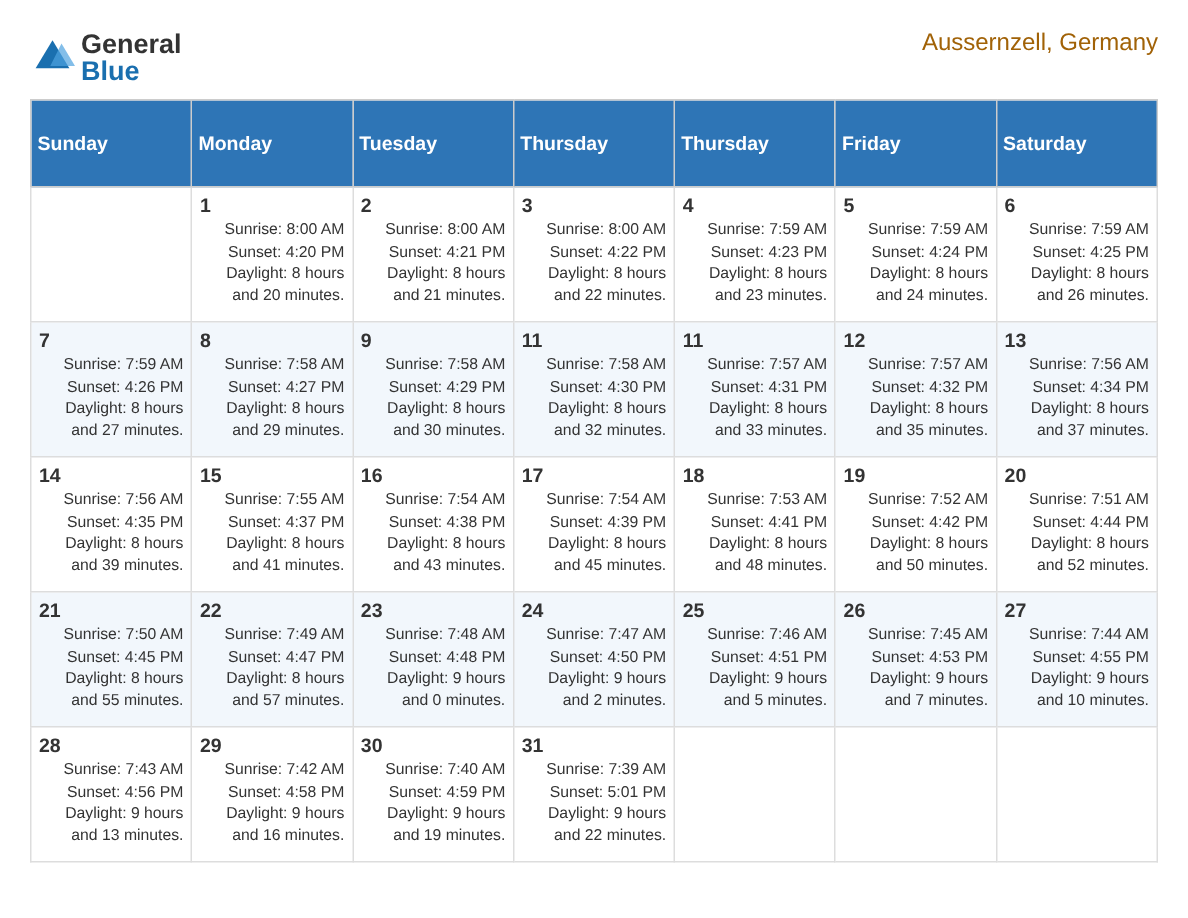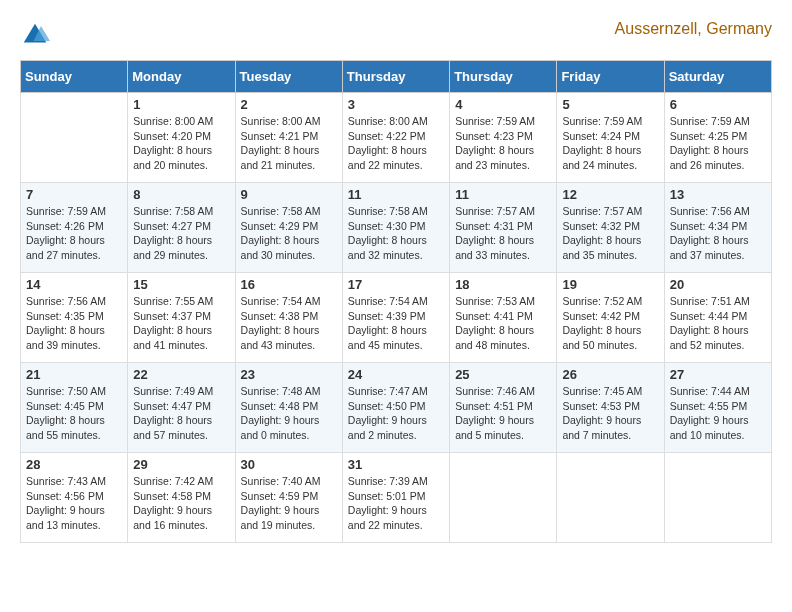--- a/index.html
+++ b/index.html
@@ -47,21 +47,21 @@
       color: #a16207;
     }
     table {
       width: 100%;
       border-collapse: collapse;
       font-size: 11px;
     }
     thead th {
       background-color: #2e75b6;
       color: #fff;
-      padding: 8px 4px;
+      padding: 21px 4px;
       text-align: left;
       font-size: 13px;
       font-weight: bold;
       border: 1px solid #ccc;
     }
     tbody td {
       vertical-align: top;
       padding: 4px 5px;
       border: 1px solid #ddd;
       min-height: 80px;
@@ -78,34 +78,39 @@
       font-size: 13px;
       font-weight: bold;
       color: #333;
       display: block;
       margin-bottom: 2px;
     }
     .day-info {
       color: #333;
       line-height: 1.4;
       font-size: 10.5px;
+      text-align: right;
     }
     .empty-cell {
       background-color: #fff;
     }
   </style>
 </head>
 <body>
 
 <div class="header">
   <div class="logo">
     <svg class="logo-icon" viewBox="0 0 40 40">
       <polygon points="20,5 35,30 5,30" fill="#1a6faf"></polygon>
       <polygon points="28,8 40,28 18,28" fill="#4ea3e0" opacity="0.7"></polygon>
     </svg>
+    <div class="logo-text">
+      <span class="logo-general">General</span>
+      <span class="logo-blue">Blue</span>
+    </div>
   </div>
   <div class="title-block">
     <div class="location">Aussernzell, Germany</div>
   </div>
 </div>
 
 <table>
   <thead>
     <tr>
     <th>Sunday</th>

